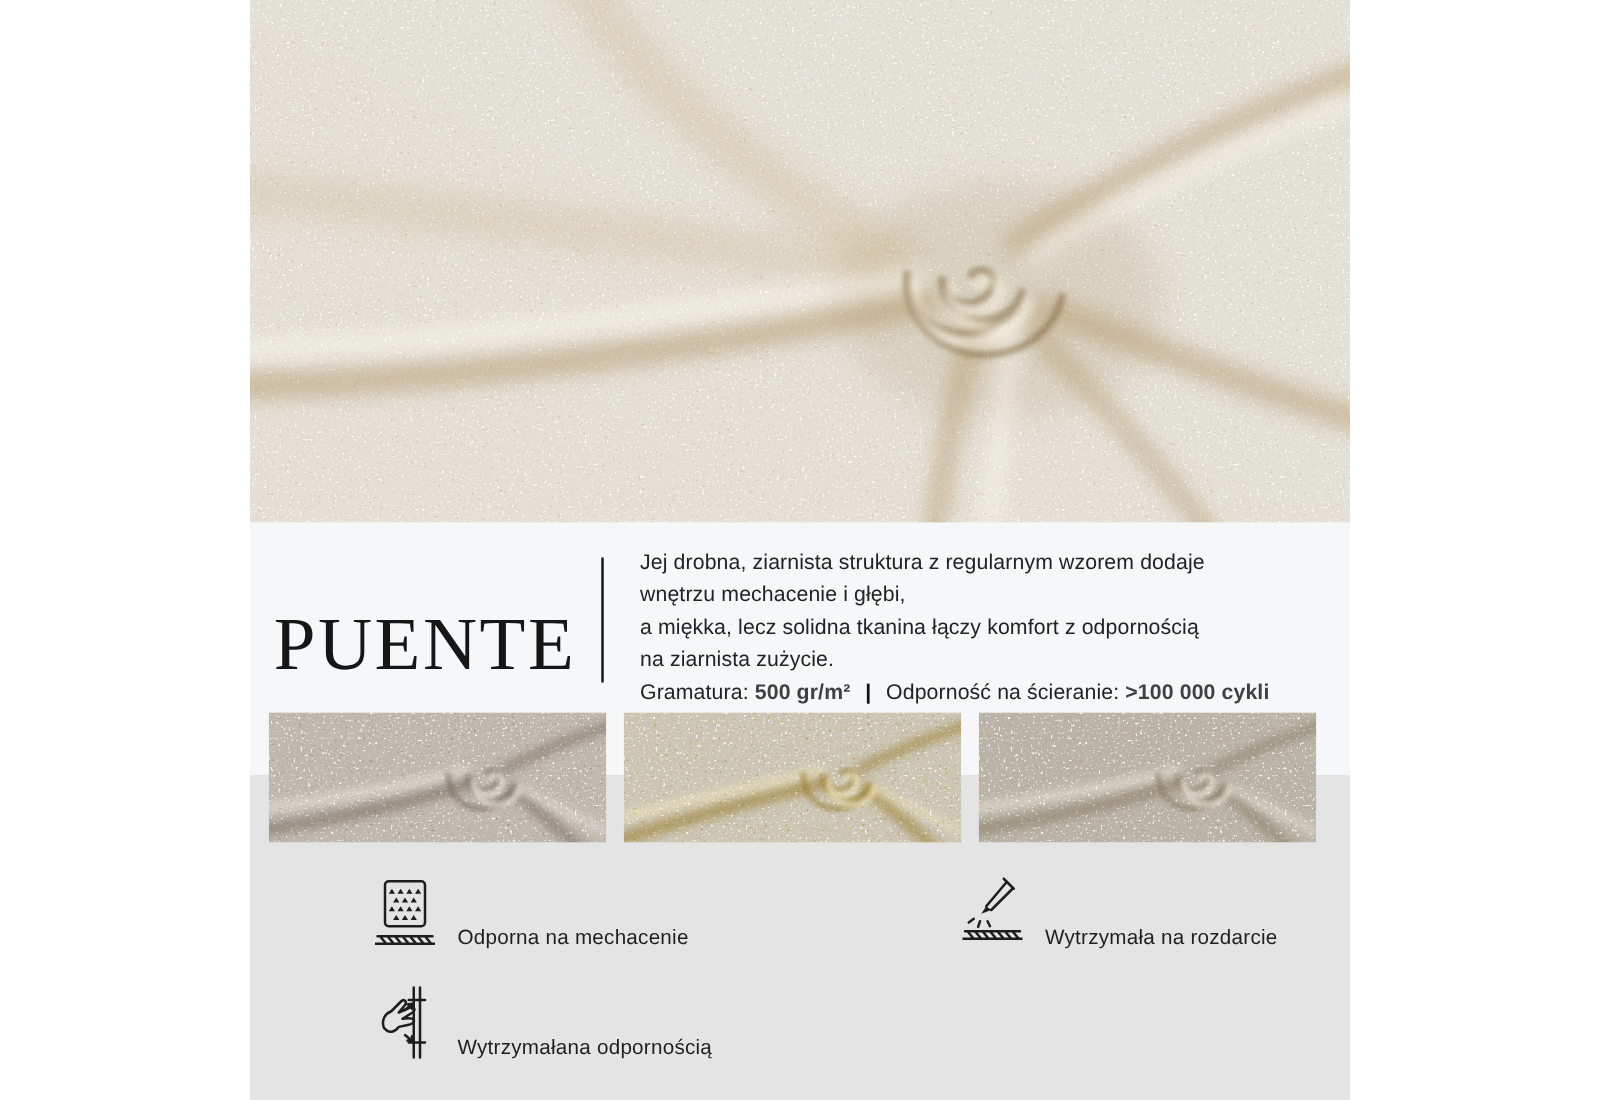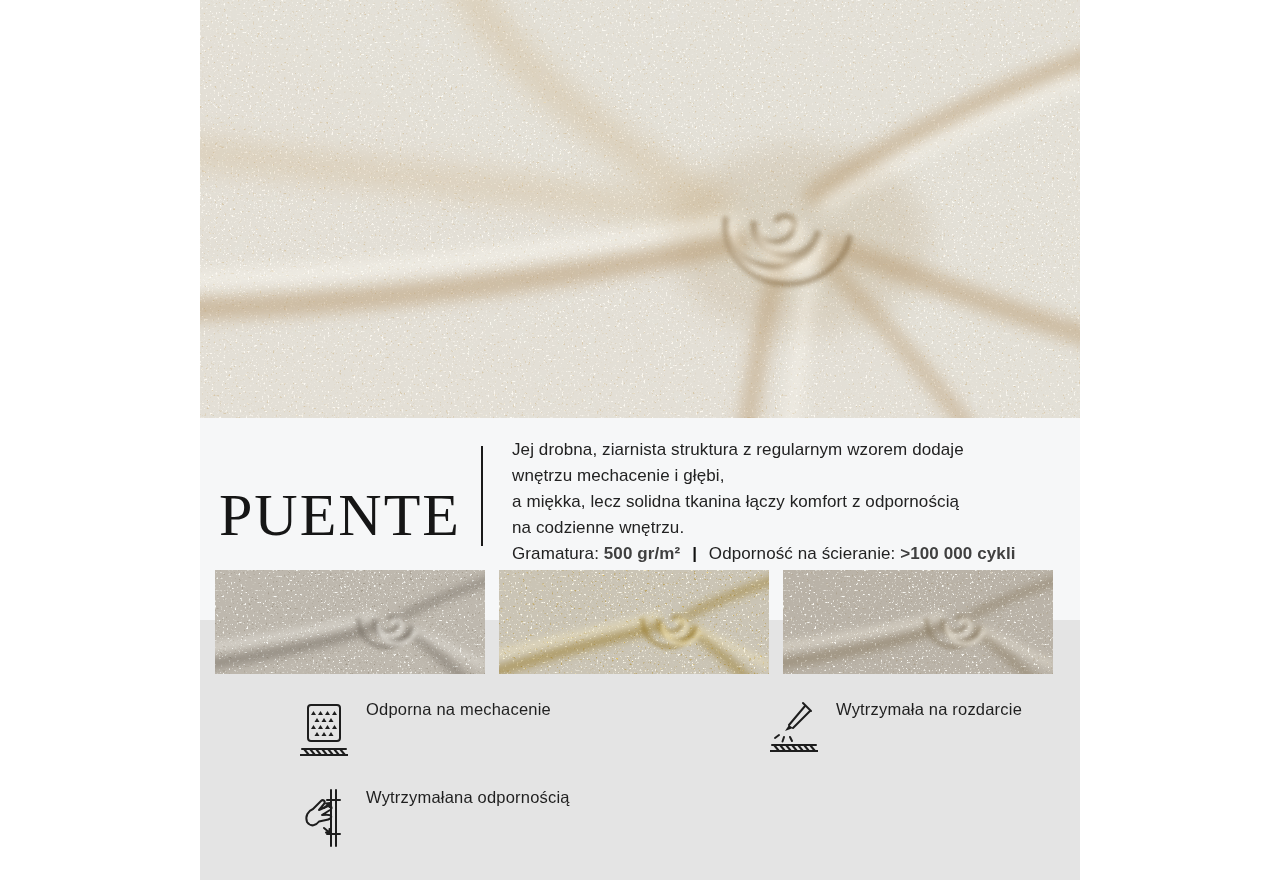--- a/index.html
+++ b/index.html
@@ -26,21 +26,21 @@
   .spec-line { white-space:nowrap; }
   .spec-bold { font-weight:700; color:#404040; }
   .spec-sep { font-weight:700; margin:0 7px; color:#111; }
 
   .swatches { position:absolute; left:15px; top:570px; display:flex; gap:14px; z-index:4; }
   .swatch { width:270px; height:104px; overflow:hidden; }
   .swatch svg { display:block; }
 
   .features { position:absolute; left:100px; top:700px; display:grid;
     grid-template-columns:470px auto; row-gap:28px; z-index:4; }
-  .feature { display:flex; align-items:flex-start; gap:18px; height:60px; }
+  .feature { display:flex; align-items:flex-end; gap:18px; height:60px; }
   .feature .icon { width:48px; height:60px; flex:0 0 48px; }
   .feature .label { font-size:16.5px; color:#1f1f1f; letter-spacing:.2px; }
 
   .defs-svg { position:absolute; width:0; height:0; }
 </style>
 </head>
 <body>
 
 <svg class="defs-svg" aria-hidden="true">
   <defs>
@@ -110,21 +110,21 @@
       </svg>
     </div>
 
     <div class="product-name">PUENTE</div>
     <div class="divider"></div>
 
     <div class="description">
       <div>Jej drobna, ziarnista struktura z regularnym wzorem dodaje</div>
       <div>wnętrzu mechacenie i głębi,</div>
       <div>a miękka, lecz solidna tkanina łączy komfort z odpornością</div>
-      <div>na codzienne wnętrzu.</div>
+      <div>na ziarnista zużycie.</div>
       <div class="spec-line">
         <span>Gramatura:</span>
         <span class="spec-bold">500 gr/m²</span>
         <span class="spec-sep">|</span>
         <span>Odporność na ścieranie:</span>
         <span class="spec-bold">&gt;100 000 cykli</span>
       </div>
     </div>
 
     <div class="swatches">

